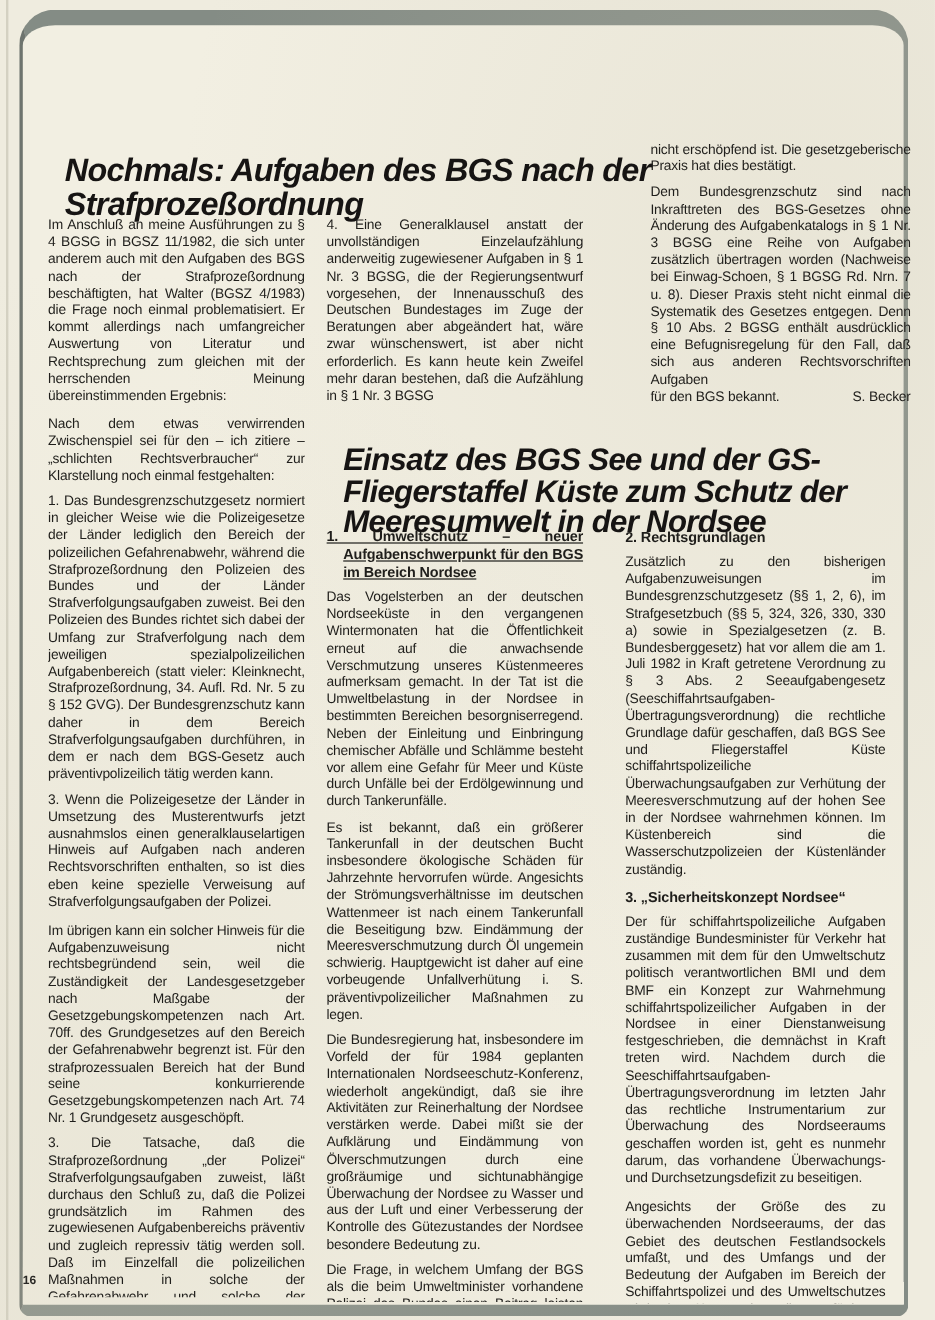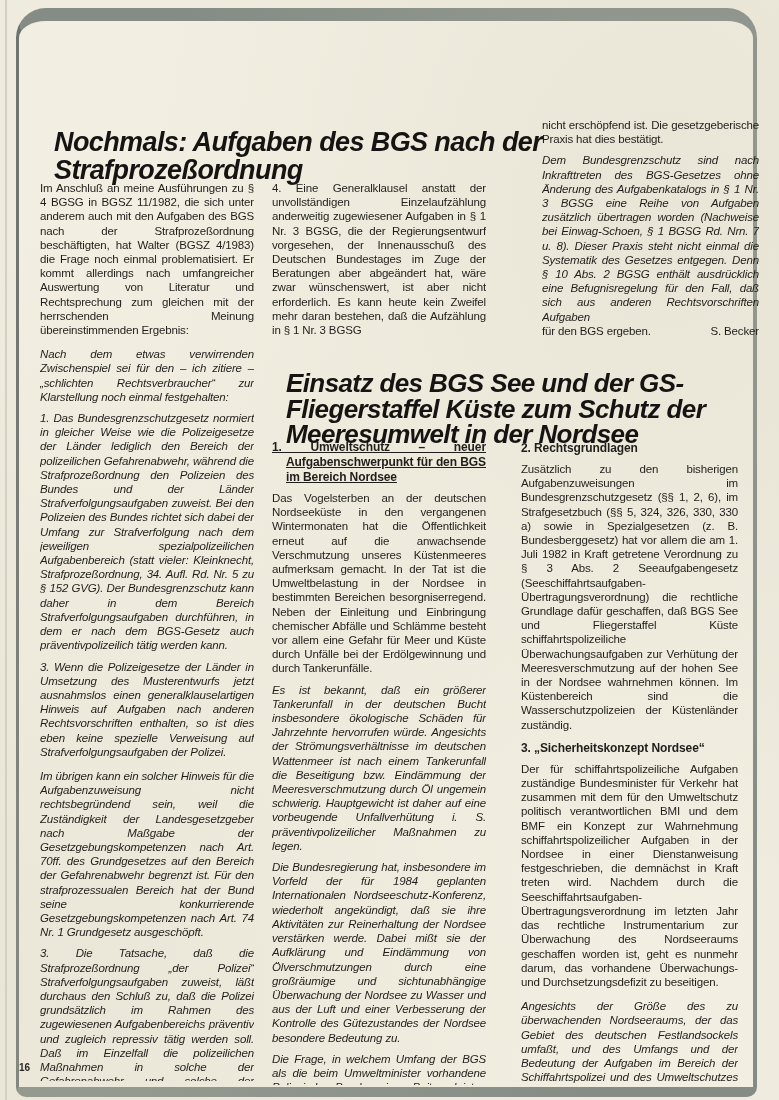--- a/index.html
+++ b/index.html
@@ -25,21 +25,21 @@
     border-top-width:13px;border-right-width:4px;border-bottom-width:10px;
     border-left-color:#6e746e;
     border-radius:30px 30px 10px 10px;
     background:#f2efe2;
   }
   .col{position:absolute;overflow:hidden;}
   .body-text p{
     margin:0;font-size:11.5px;line-height:14.2px;letter-spacing:-0.15px;
     text-align:justify;hyphens:auto;-webkit-hyphens:auto;
   }
-  .body-text p + p{margin-top:7px;font-style:italic;}
+  .body-text p + p{margin-top:7px;}
   .body-text p.flow{margin-top:10px;}
   h1{
     position:absolute;margin:14px;color:#161413;
     font-style:italic;font-weight:800;letter-spacing:-0.6px;
   }
   .t1{left:40px;top:114px;width:494px;font-size:27px;line-height:28px;}
   .t2{left:272px;top:357px;width:476px;font-size:26px;line-height:25.5px;}
   h2{
     margin:0 0 6px 0;font-size:12px;line-height:15px;font-weight:bold;
     letter-spacing:-0.1px;text-align:justify;
@@ -74,21 +74,21 @@
 </div>
 
 <div class="col body-text" style="left:272px;top:181px;width:214px;height:170px;">
   <p>4. Eine Generalklausel anstatt der unvollständigen Einzelaufzählung anderweitig zugewiesener Aufgaben in § 1 Nr. 3 BGSG, die der Regierungsentwurf vorgesehen, der Innenausschuß des Deutschen Bundestages im Zuge der Beratungen aber abgeändert hat, wäre zwar wünschenswert, ist aber nicht erforderlich. Es kann heute kein Zweifel mehr daran bestehen, daß die Aufzählung in § 1 Nr. 3 BGSG</p>
 </div>
 
 <div class="col body-text" style="left:542px;top:118px;width:217px;height:230px;">
   <p>nicht erschöpfend ist. Die gesetzgeberische Praxis hat dies bestätigt.</p>
   <p>Dem Bundesgrenzschutz sind nach Inkrafttreten des BGS-Gesetzes ohne Änderung des Aufgabenkatalogs in § 1 Nr. 3 BGSG eine Reihe von Aufgaben zusätzlich übertragen worden (Nachweise bei Einwag-Schoen, § 1 BGSG Rd. Nrn. 7 u. 8). Dieser Praxis steht nicht einmal die Systematik des Gesetzes entgegen. Denn § 10 Abs. 2 BGSG enthält ausdrücklich eine Befugnisregelung für den Fall, daß sich aus anderen Rechtsvorschriften Aufgaben</p>
   <div class="lastline">
-    <span>für den BGS ergeben.</span>
+    <span>für den BGS bekannt.</span>
     <span style="font-weight:normal;margin-left:35px;">S. Becker</span>
   </div>
 </div>
 
 <h1 class="t2">Einsatz des BGS See und der GS-Fliegerstaffel Küste zum Schutz der Meeresumwelt in der Nordsee</h1>
 
 <div class="col body-text" style="left:272px;top:440px;width:214px;height:645px;">
   <h2 class="hang">1. Umweltschutz – neuer Aufgabenschwerpunkt für den BGS im Bereich Nordsee</h2>
   <p>Das Vogelsterben an der deutschen Nordseeküste in den vergangenen Wintermonaten hat die Öffentlichkeit erneut auf die anwachsende Verschmutzung unseres Küstenmeeres aufmerksam gemacht. In der Tat ist die Umweltbelastung in der Nordsee in bestimmten Bereichen besorgniserregend. Neben der Einleitung und Einbringung chemischer Abfälle und Schlämme besteht vor allem eine Gefahr für Meer und Küste durch Unfälle bei der Erdölgewinnung und durch Tankerunfälle.</p>
   <p>Es ist bekannt, daß ein größerer Tankerunfall in der deutschen Bucht insbesondere ökologische Schäden für Jahrzehnte hervorrufen würde. Angesichts der Strömungsverhältnisse im deutschen Wattenmeer ist nach einem Tankerunfall die Beseitigung bzw. Eindämmung der Meeresverschmutzung durch Öl ungemein schwierig. Hauptgewicht ist daher auf eine vorbeugende Unfallverhütung i. S. präventivpolizeilicher Maßnahmen zu legen.</p>

